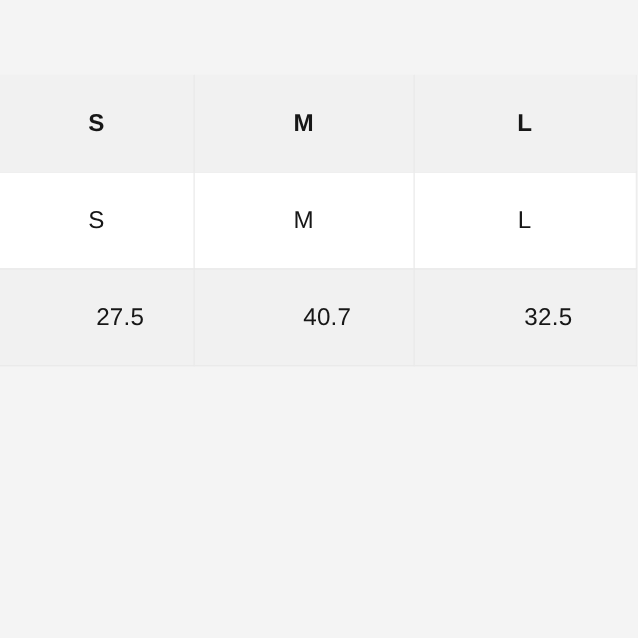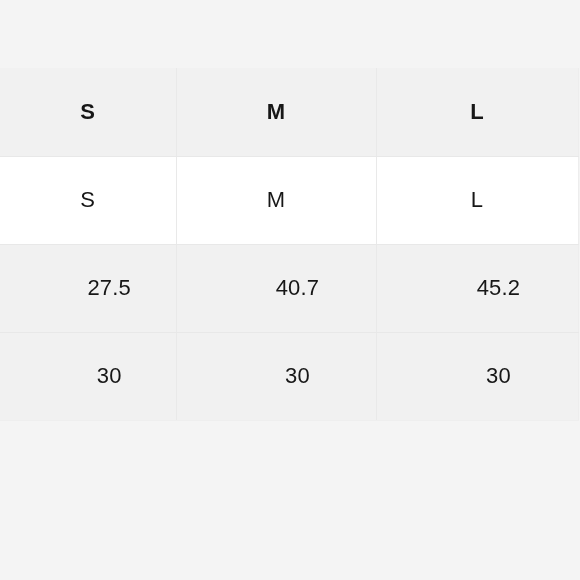--- a/index.html
+++ b/index.html
@@ -124,31 +124,20 @@
           </td>
         </tr>
         <tr class="row-even">
           <td>
             <span class="cell-text">27.5</span>
           </td>
           <td>
             <span class="cell-text">40.7</span>
           </td>
           <td>
-            <span class="cell-text">45.2</span>
-          </td>
-        </tr>
-        <tr class="row-even row-last">
-          <td>
-            <span class="cell-text">30</span>
-          </td>
-          <td>
-            <span class="cell-text">30</span>
-          </td>
-          <td>
-            <span class="cell-text">30</span>
+            <span class="cell-text">32.5</span>
           </td>
         </tr>
       </tbody>
     </table>
   </div>
 
 </div>
 
 </body></html>

